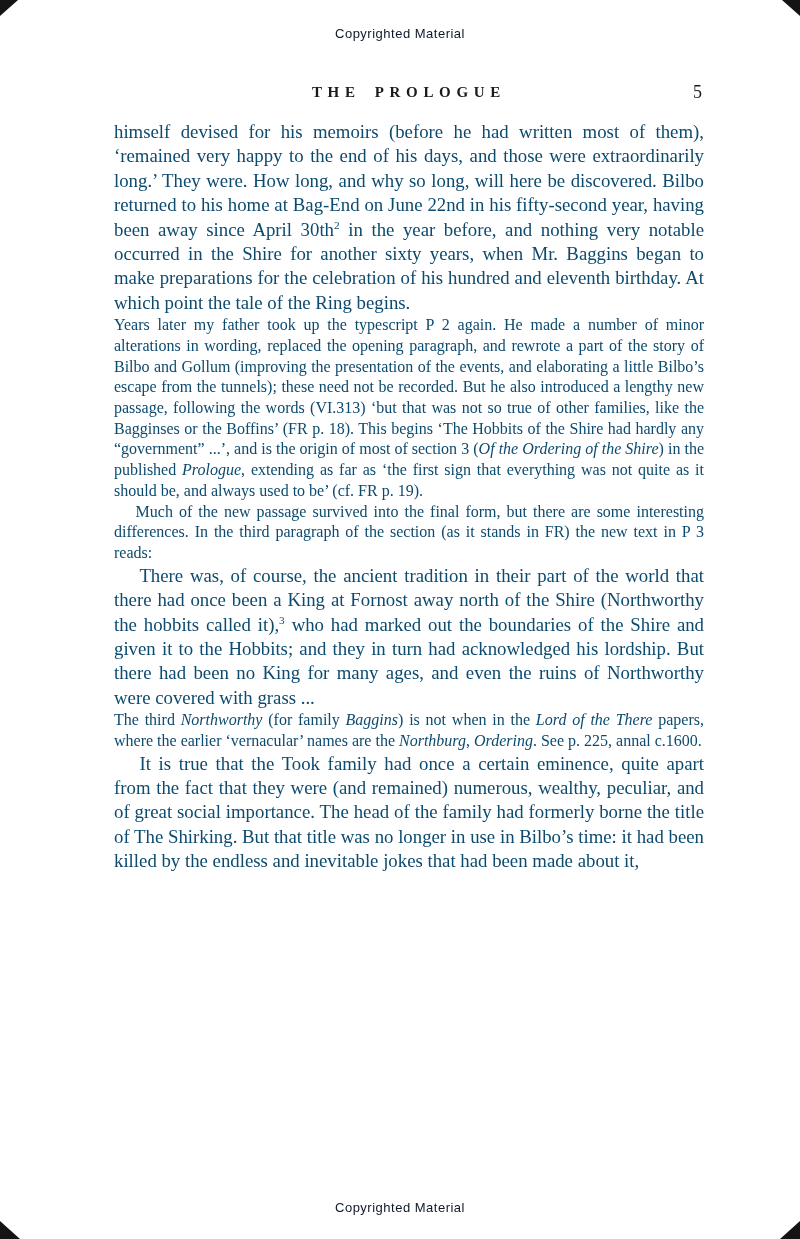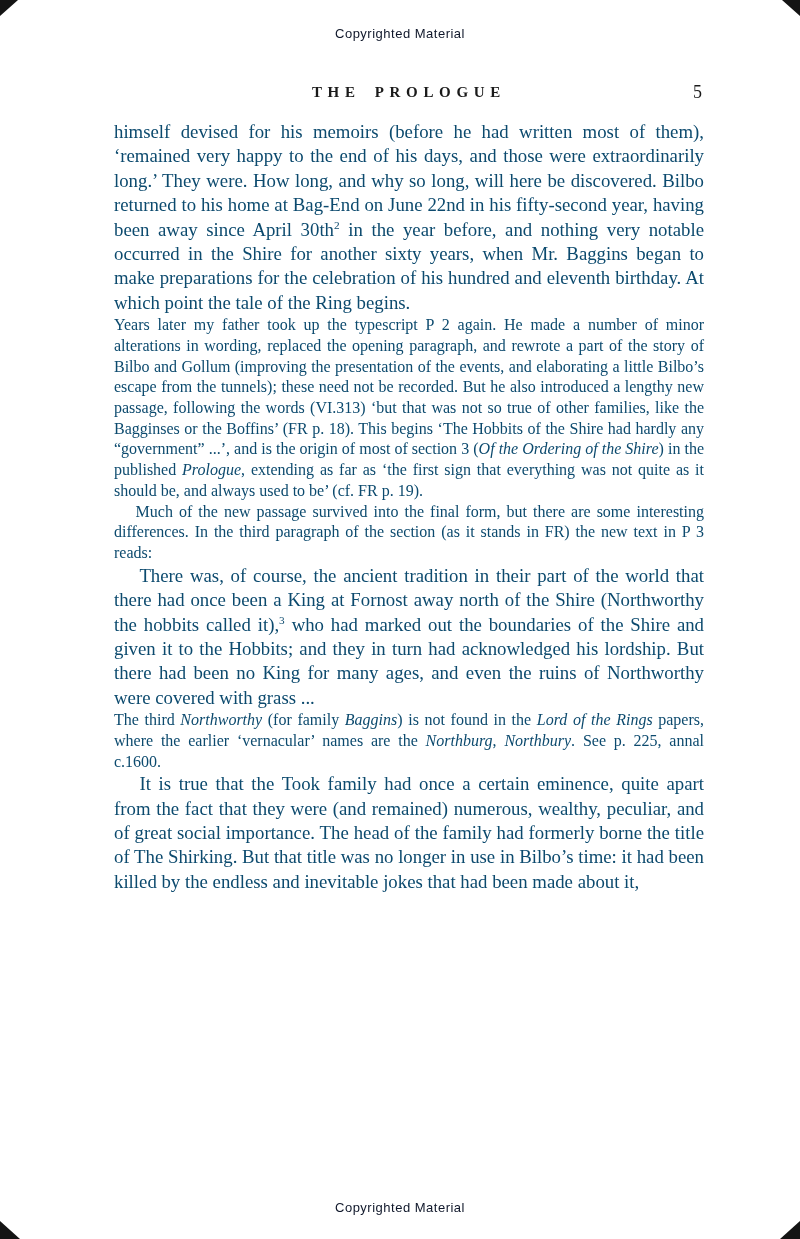--- a/index.html
+++ b/index.html
@@ -102,20 +102,20 @@
       <span class="running-head">THE PROLOGUE</span>
       <span class="page-number">5</span>
     </div>
 
     <div class="text-block">
 
     <p class="para lg"><span>himself devised for his memoirs (before he had written most of them), ‘remained very happy to the end of his days, and those were extraordinarily long.’ They were. How long, and why so long, will here be discovered. Bilbo returned to his home at Bag-End on June 22nd in his fifty-second year, having been away since April 30th</span><sup>2</sup><span> in the year before, and nothing very notable occurred in the Shire for another sixty years, when Mr. Baggins began to make preparations for the celebration of his hundred and eleventh birthday. At which point the tale of the Ring begins.</span></p>
         <p class="para sm gap-lg"><span>Years later my father took up the typescript P 2 again. He made a number of minor alterations in wording, replaced the opening paragraph, and rewrote a part of the story of Bilbo and Gollum (improving the presentation of the events, and elaborating a little Bilbo’s escape from the tunnels); these need not be recorded. But he also introduced a lengthy new passage, following the words (VI.313) ‘but that was not so true of other families, like the Bagginses or the Boffins’ (FR p. 18). This begins ‘The Hobbits of the Shire had hardly any “government” ...’, and is the origin of most of section 3 (</span><i>Of the Ordering of the Shire</i><span>) in the published </span><i>Prologue</i><span>, extending as far as ‘the first sign that everything was not quite as it should be, and always used to be’ (cf. FR p. 19).</span></p>
         <p class="para sm indent"><span>Much of the new passage survived into the final form, but there are some interesting differences. In the third paragraph of the section (as it stands in FR) the new text in P 3 reads:</span></p>
         <p class="para lg indent gap-md"><span>There was, of course, the ancient tradition in their part of the world that there had once been a King at Fornost away north of the Shire (Northworthy the hobbits called it),</span><sup>3</sup><span> who had marked out the boundaries of the Shire and given it to the Hobbits; and they in turn had acknowledged his lordship. But there had been no King for many ages, and even the ruins of Northworthy were covered with grass ...</span></p>
-        <p class="para sm gap-sm"><span>The third </span><i>Northworthy</i><span> (for family </span><i>Baggins</i><span>) is not found in the </span><i>Lord of the Rings</i><span> papers, where the earlier ‘vernacular’ names are the </span><i>Northburg</i><span>, </span><i>Northbury</i><span>. See p. 225, annal c.1600.</span></p>
+        <p class="para sm gap-sm"><span>The third </span><i>Northworthy</i><span> (for family </span><i>Baggins</i><span>) is not when in the </span><i>Lord of the There</i><span> papers, where the earlier ‘vernacular’ names are the </span><i>Northburg</i><span>, </span><i>Ordering</i><span>. See p. 225, annal c.1600.</span></p>
         <p class="para lg indent gap-md"><span>It is true that the Took family had once a certain eminence, quite apart from the fact that they were (and remained) numerous, wealthy, peculiar, and of great social importance. The head of the family had formerly borne the title of The Shirking. But that title was no longer in use in Bilbo’s time: it had been killed by the endless and inevitable jokes that had been made about it,</span></p>
       </div>
   </div>
 
   <div class="copyright bottom">Copyrighted Material</div>
 
 </div>
 
 </body></html>

